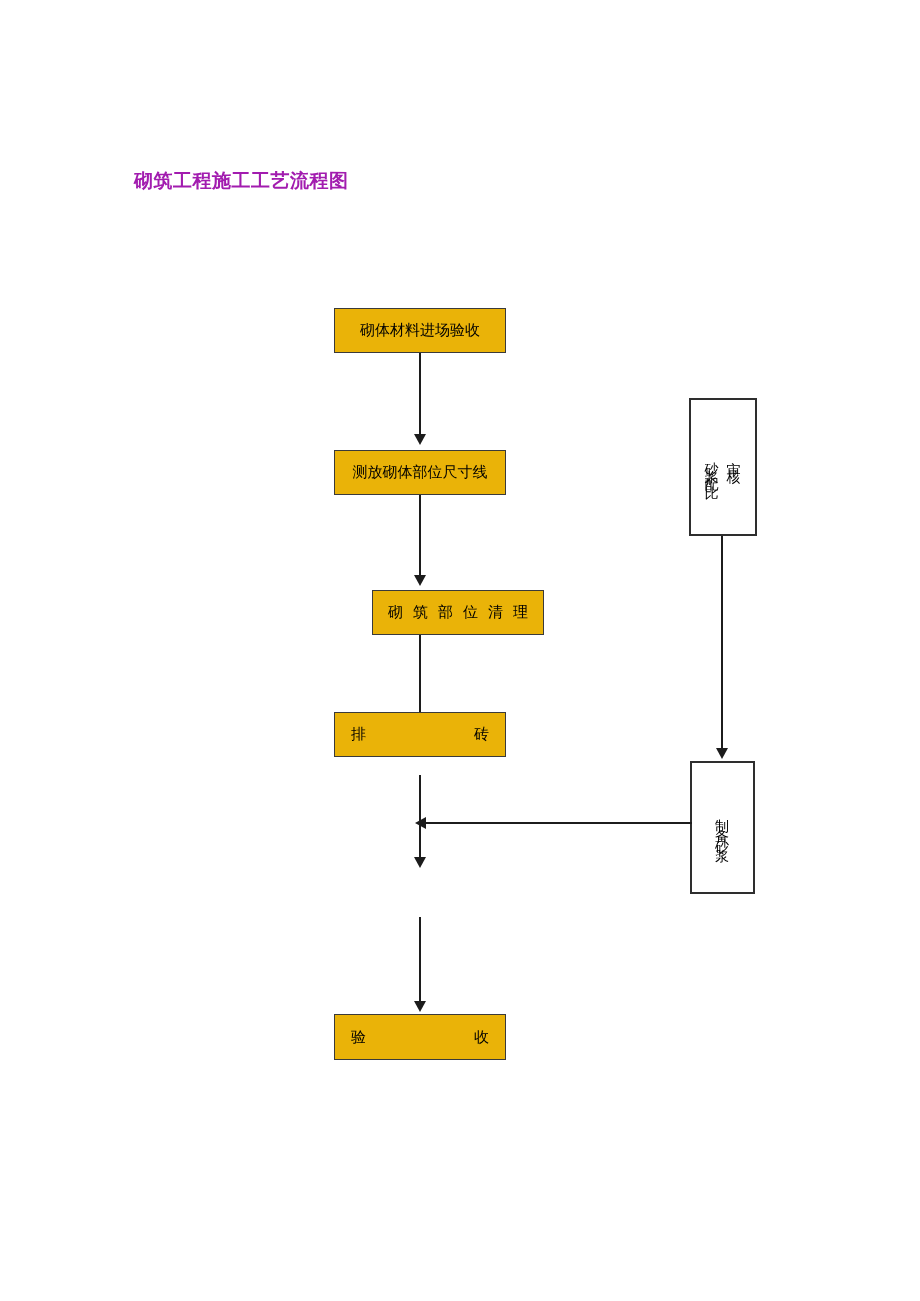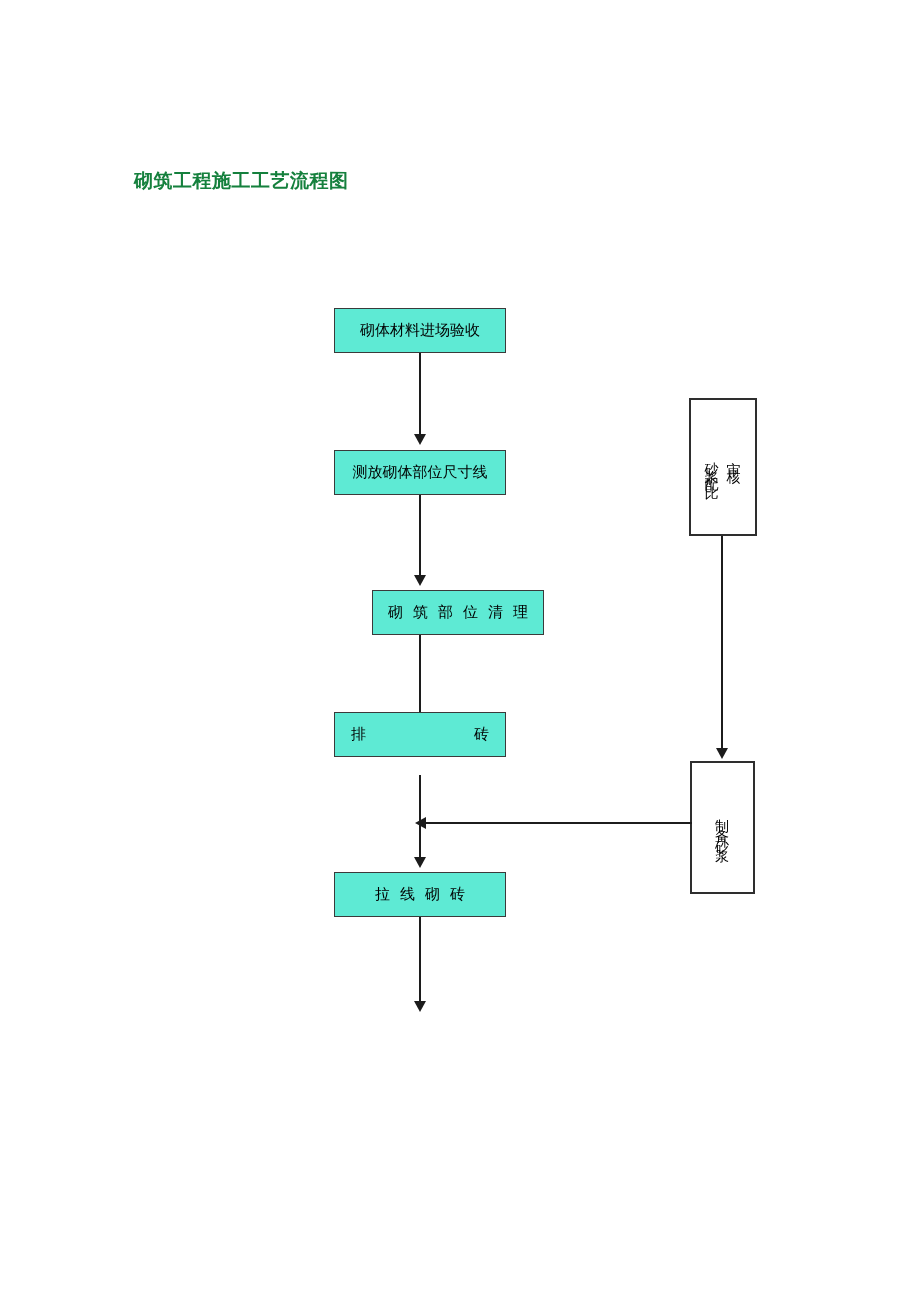--- a/index.html
+++ b/index.html
@@ -24,30 +24,30 @@
   }
 
   
   .page-title {
     position: absolute;
     left: 134px;
     top: 167px;
     font-size: 19px;
     line-height: 26px;
     font-weight: 700;
-    color: #15803d;
+    color: #a21caf;
     letter-spacing: 0.5px;
     white-space: nowrap;
   }
 
   
   .node {
     position: absolute;
     box-sizing: border-box;
-    background: #5eead4;
+    background: #eab308;
     border: 1.5px solid #3a3a3a;
     display: flex;
     align-items: center;
     justify-content: center;
     color: #000000;
     font-size: 15px;
     line-height: 1;
     white-space: nowrap;
   }
   .node .label {
@@ -145,27 +145,27 @@
   <div class="vline" style="left:419px; top:635px; height:80px;"></div>
   <div class="arrow-down" style="left:414px; top:715px;"></div>
 
   <div class="node n-wide" style="top:712px;">
     <span class="label sp-26">排　　砖</span>
   </div>
 
   <div class="vline" style="left:419px; top:775px; height:82px;"></div>
   <div class="arrow-down" style="left:414px; top:857px;"></div>
 
-  <div class="node n-wide" style="top:872px;">
-    <span class="label sp-10">拉线砌砖</span>
-  </div>
 
   <div class="vline" style="left:419px; top:917px; height:84px;"></div>
   <div class="arrow-down" style="left:414px; top:1001px;"></div>
 
+  <div class="node n-wide" style="top:1014px; height:46px;">
+    <span class="label sp-26">验　　收</span>
+  </div>
 
   <div class="node-v" style="left:689px; top:398px; width:68px; height:138px;">
     <div class="vtext"><span>审核</span>
 <span>砂浆配比</span></div>
   </div>
 
   <div class="vline" style="left:721px; top:536px; height:212px;"></div>
   <div class="arrow-down" style="left:716px; top:748px;"></div>
 
   <div class="node-v" style="left:690px; top:761px; width:65px; height:133px;">

